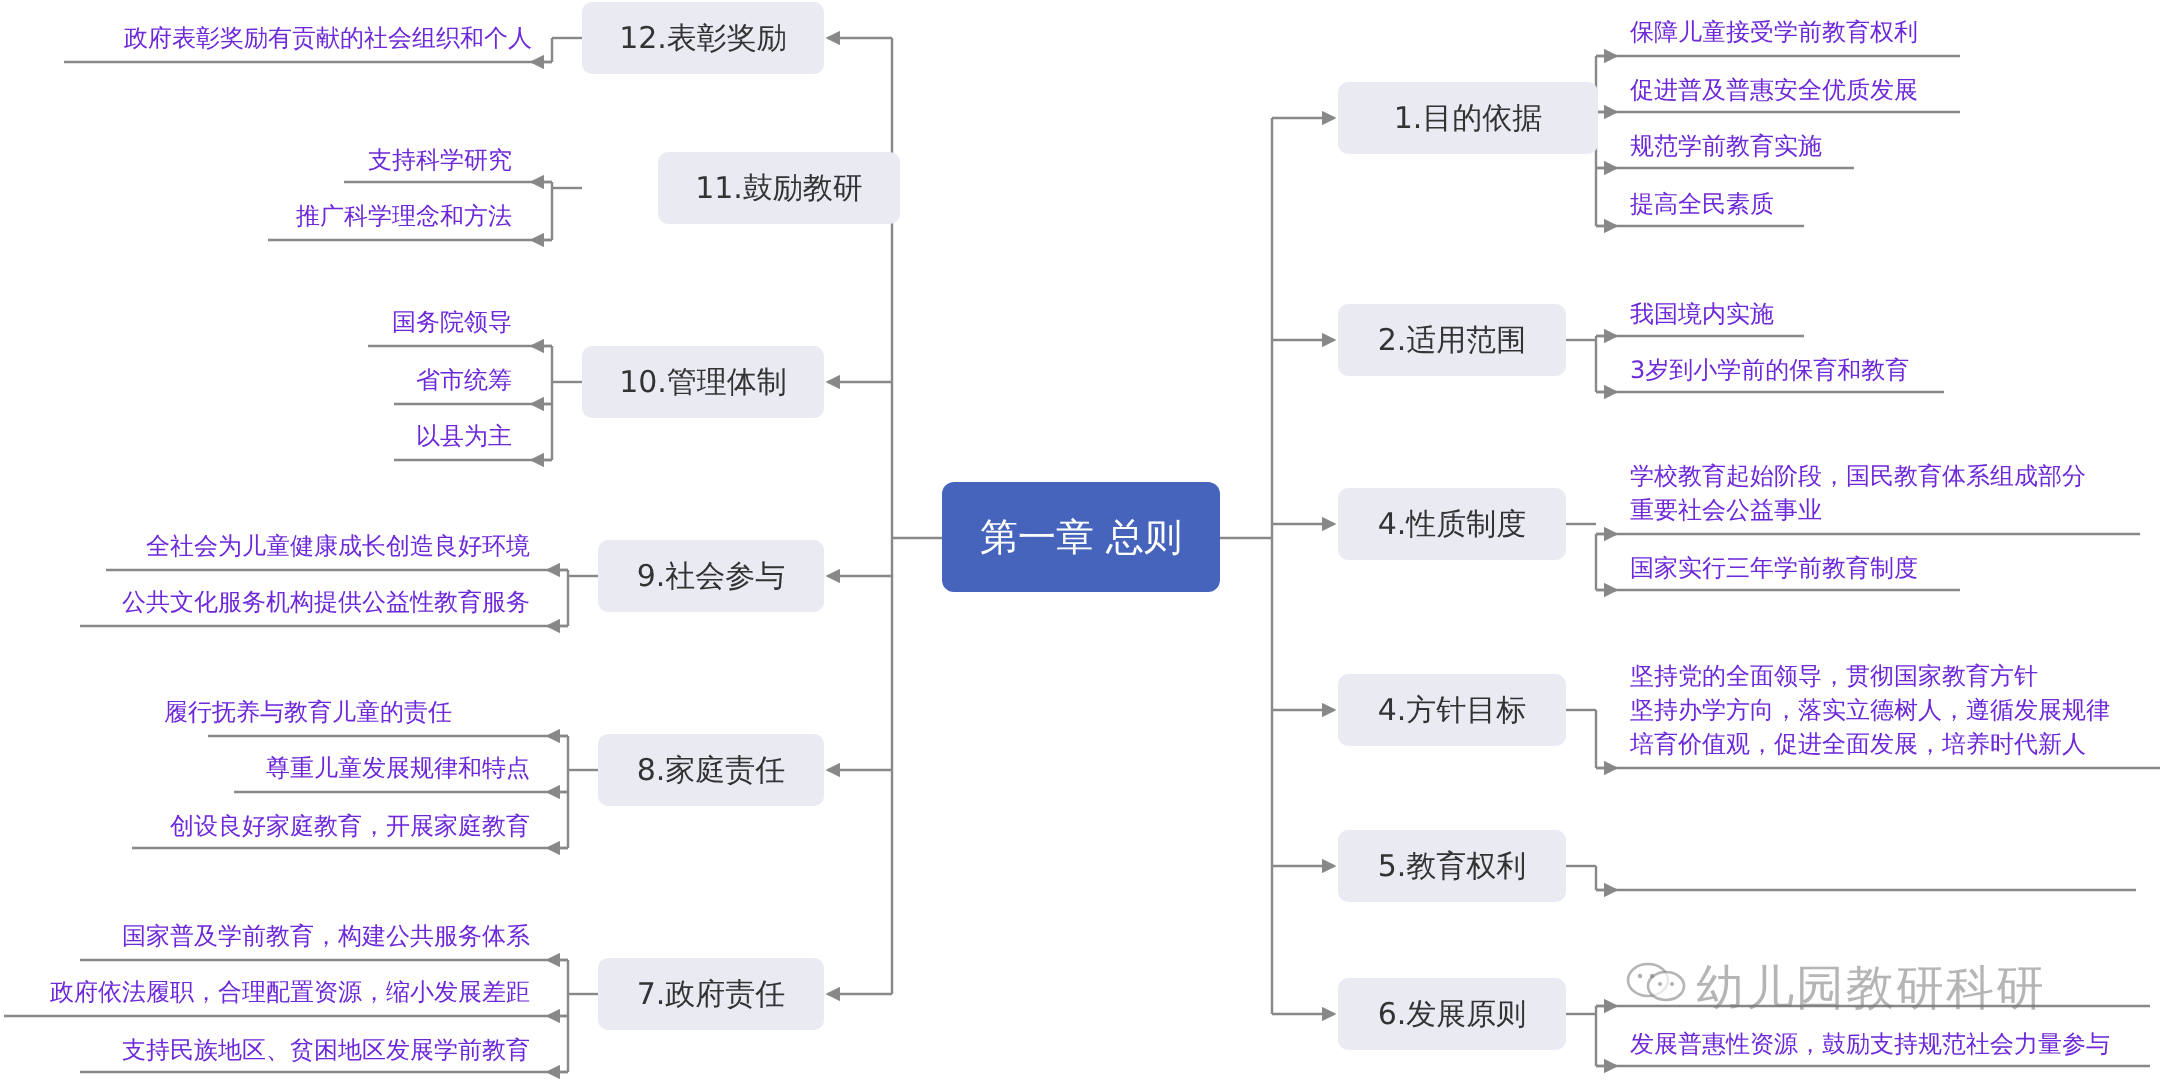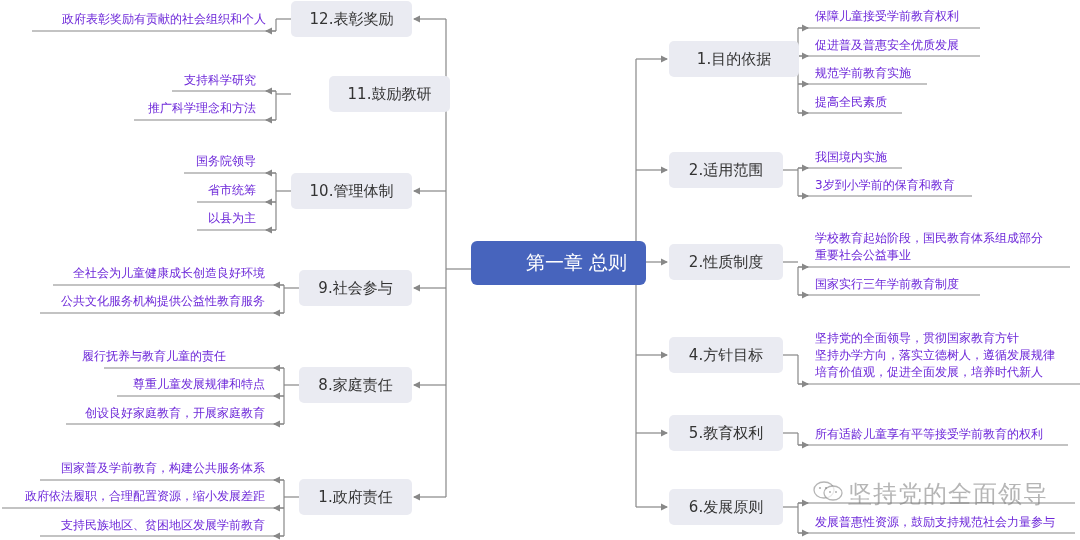--- a/index.html
+++ b/index.html
@@ -1,21 +1,21 @@
 <!DOCTYPE html>
 <html><head>
 <meta charset="utf-8">
 <style>
   html, body { margin:0; padding:0; }
   body { width:1080px; height:540px; background:#ffffff; position:relative; overflow:hidden;
          font-family:"DejaVu Sans","Liberation Sans",sans-serif; color:#333; }
   #canvas { position:absolute; left:0; top:0; width:1080px; height:540px; }
   svg.lines { position:absolute; left:0; top:0; width:1080px; height:540px; }
-  .center { position:absolute; left:471px; top:241px; width:139px; height:44px; background:#4764bd;
-            border-radius:6px; color:#fff; font-size:19px; display:flex; align-items:center; justify-content:center;padding-left:36px; }
+  .center { position:absolute; left:471px; top:241px; width:139px; height:55px; background:#4764bd;
+            border-radius:6px; color:#fff; font-size:19px; display:flex; align-items:center; justify-content:center; }
   .topic { position:absolute; background:#eaebf2; border-radius:5px; font-size:15px; color:#333;
            display:flex; align-items:center; justify-content:center; height:36px; }
   .leaf { position:absolute; font-size:12px; color:#6d28d9; white-space:nowrap; line-height:16px; }
   .leaf.right { text-align:left; }
   .leaf.left { text-align:right; }
   .watermark { position:absolute; left:815px; top:478px; font-size:24px; color:rgba(120,120,120,0.55);
                white-space:nowrap; letter-spacing:1px; }
   .wm-icon { position:absolute; left:812px; top:480px; width:32px; height:22px; }
 </style>
 </head>
@@ -136,51 +136,50 @@
         <line x1="284" y1="508" x2="274" y2="508" marker-end="url(#arr)"></line>
       <line x1="284" y1="536" x2="40" y2="536"></line>
         <line x1="284" y1="536" x2="274" y2="536" marker-end="url(#arr)"></line>
     </g>
   </svg>
 
   <div class="center">第一章 总则</div>
 
   <div class="topic" style="left:669px;top:41px;width:130px;">1.目的依据</div>
   <div class="topic" style="left:669px;top:152px;width:114px;">2.适用范围</div>
-  <div class="topic" style="left:669px;top:244px;width:114px;">2.性质制度</div>
+  <div class="topic" style="left:669px;top:244px;width:114px;">4.性质制度</div>
   <div class="topic" style="left:669px;top:337px;width:114px;">4.方针目标</div>
   <div class="topic" style="left:669px;top:415px;width:114px;">5.教育权利</div>
   <div class="topic" style="left:669px;top:489px;width:114px;">6.发展原则</div>
 
   <div class="leaf right" style="left:815px;top:8px;">保障儿童接受学前教育权利</div>
   <div class="leaf right" style="left:815px;top:37px;">促进普及普惠安全优质发展</div>
   <div class="leaf right" style="left:815px;top:65px;">规范学前教育实施</div>
   <div class="leaf right" style="left:815px;top:94px;font-family:Liberation Serif, serif;">提高全民素质</div>
 
   <div class="leaf right" style="left:815px;top:149px;">我国境内实施</div>
   <div class="leaf right" style="left:815px;top:177px;">3岁到小学前的保育和教育</div>
 
   <div class="leaf right" style="left:815px;top:230px;">学校教育起始阶段，国民教育体系组成部分</div>
   <div class="leaf right" style="left:815px;top:247px;">重要社会公益事业</div>
   <div class="leaf right" style="left:815px;top:276px;">国家实行三年学前教育制度</div>
 
   <div class="leaf right" style="left:815px;top:347px;">坚持办学方向，落实立德树人，遵循发展规律</div>
   <div class="leaf right" style="left:815px;top:330px;">坚持党的全面领导，贯彻国家教育方针</div>
   <div class="leaf right" style="left:815px;top:364px;">培育价值观，促进全面发展，培养时代新人</div>
 
-  <div class="leaf right" style="left:815px;top:426px;">所有适龄儿童享有平等接受学前教育的权利</div>
 
   <div class="leaf right" style="left:815px;top:514px;">发展普惠性资源，鼓励支持规范社会力量参与</div>
 
   <div class="topic" style="left:291px;top:1px;width:121px;">12.表彰奖励</div>
   <div class="topic" style="left:291px;top:76px;width:121px;margin-left:38px;">11.鼓励教研</div>
   <div class="topic" style="left:291px;top:173px;width:121px;">10.管理体制</div>
   <div class="topic" style="left:299px;top:270px;width:113px;">9.社会参与</div>
   <div class="topic" style="left:299px;top:367px;width:113px;">8.家庭责任</div>
-  <div class="topic" style="left:299px;top:479px;width:113px;">1.政府责任</div>
+  <div class="topic" style="left:299px;top:479px;width:113px;">7.政府责任</div>
 
   <div class="leaf left" style="right:814px;top:11px;">政府表彰奖励有贡献的社会组织和个人</div>
 
   <div class="leaf left" style="right:824px;top:72px;text-align:center;">支持科学研究</div>
   <div class="leaf left" style="right:824px;top:100px;">推广科学理念和方法</div>
 
   <div class="leaf left" style="right:824px;top:153px;">国务院领导</div>
   <div class="leaf left" style="right:824px;top:182px;">省市统筹</div>
   <div class="leaf left" style="right:824px;top:210px;">以县为主</div>
 
@@ -196,14 +195,14 @@
   <div class="leaf left" style="right:815px;top:517px;">支持民族地区、贫困地区发展学前教育</div>
 
   <svg class="wm-icon" viewBox="0 0 32 22" xmlns="http://www.w3.org/2000/svg">
     <ellipse cx="12" cy="10" rx="10" ry="8" fill="none" stroke="rgba(120,120,120,0.55)" stroke-width="1.3"></ellipse>
     <ellipse cx="21" cy="13" rx="9" ry="7" fill="rgba(255,255,255,0.7)" stroke="rgba(120,120,120,0.55)" stroke-width="1.3"></ellipse>
     <circle cx="8" cy="8" r="1.1" fill="rgba(120,120,120,0.6)"></circle>
     <circle cx="14" cy="8" r="1.1" fill="rgba(120,120,120,0.6)"></circle>
     <circle cx="18" cy="12" r="1" fill="rgba(120,120,120,0.6)"></circle>
     <circle cx="24" cy="12" r="1" fill="rgba(120,120,120,0.6)"></circle>
   </svg>
-  <div class="watermark" style="left:848px;">坚持党的全面领导</div>
+  <div class="watermark" style="left:848px;">幼儿园教研科研</div>
 </div>
 
 </body></html>

